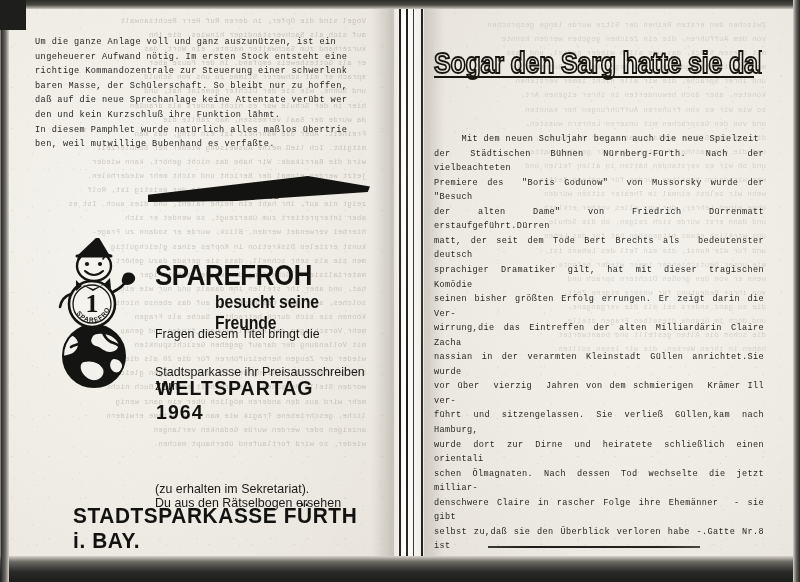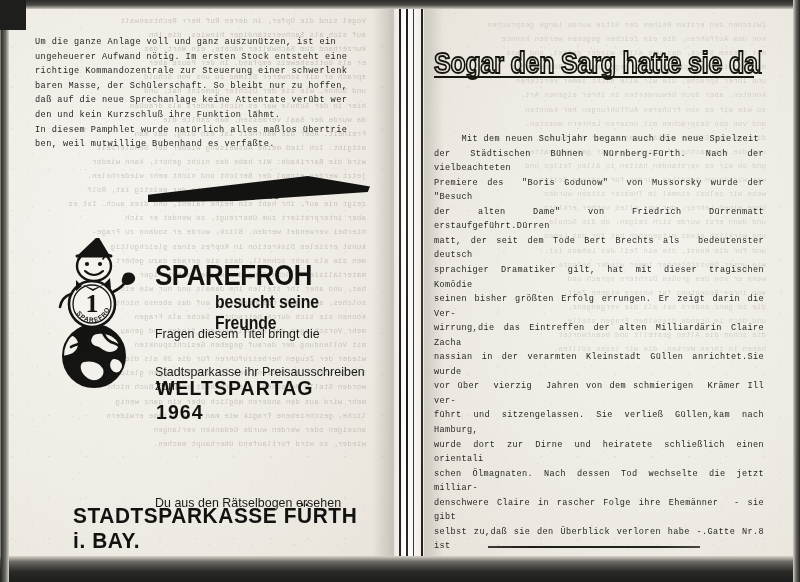--- a/index.html
+++ b/index.html
@@ -263,20 +263,21 @@
 
     <div id="ad-title">SPAREFROH</div>
     <div id="ad-sub">besucht seine Freunde</div>
 
     <div class="ad-line" id="ad-l1">Fragen diesem Titel bringt die</div>
     <div class="ad-line" id="ad-l2">Stadtsparkasse ihr Preisausschreiben zum</div>
 
     <div id="ad-big">WELTSPARTAG 1964</div>
 
     <div class="ad-line" id="ad-l5">Du aus den Rätselbogen ersehen</div>
+    <div class="ad-line" id="ad-l6">(zu erhalten im Sekretariat).</div>
 
     <div id="ad-foot">STADTSPARKASSE FÜRTH i. BAY.</div>
   </div>
 
   <div id="gutter"></div>
   <div id="gutter-shadow-l"></div>
   <div id="gutter-shadow-r"></div>
   <div class="spine-line" id="spine-1"></div>
   <div class="spine-line" id="spine-2"></div>
   <div class="spine-line" id="spine-3"></div>

